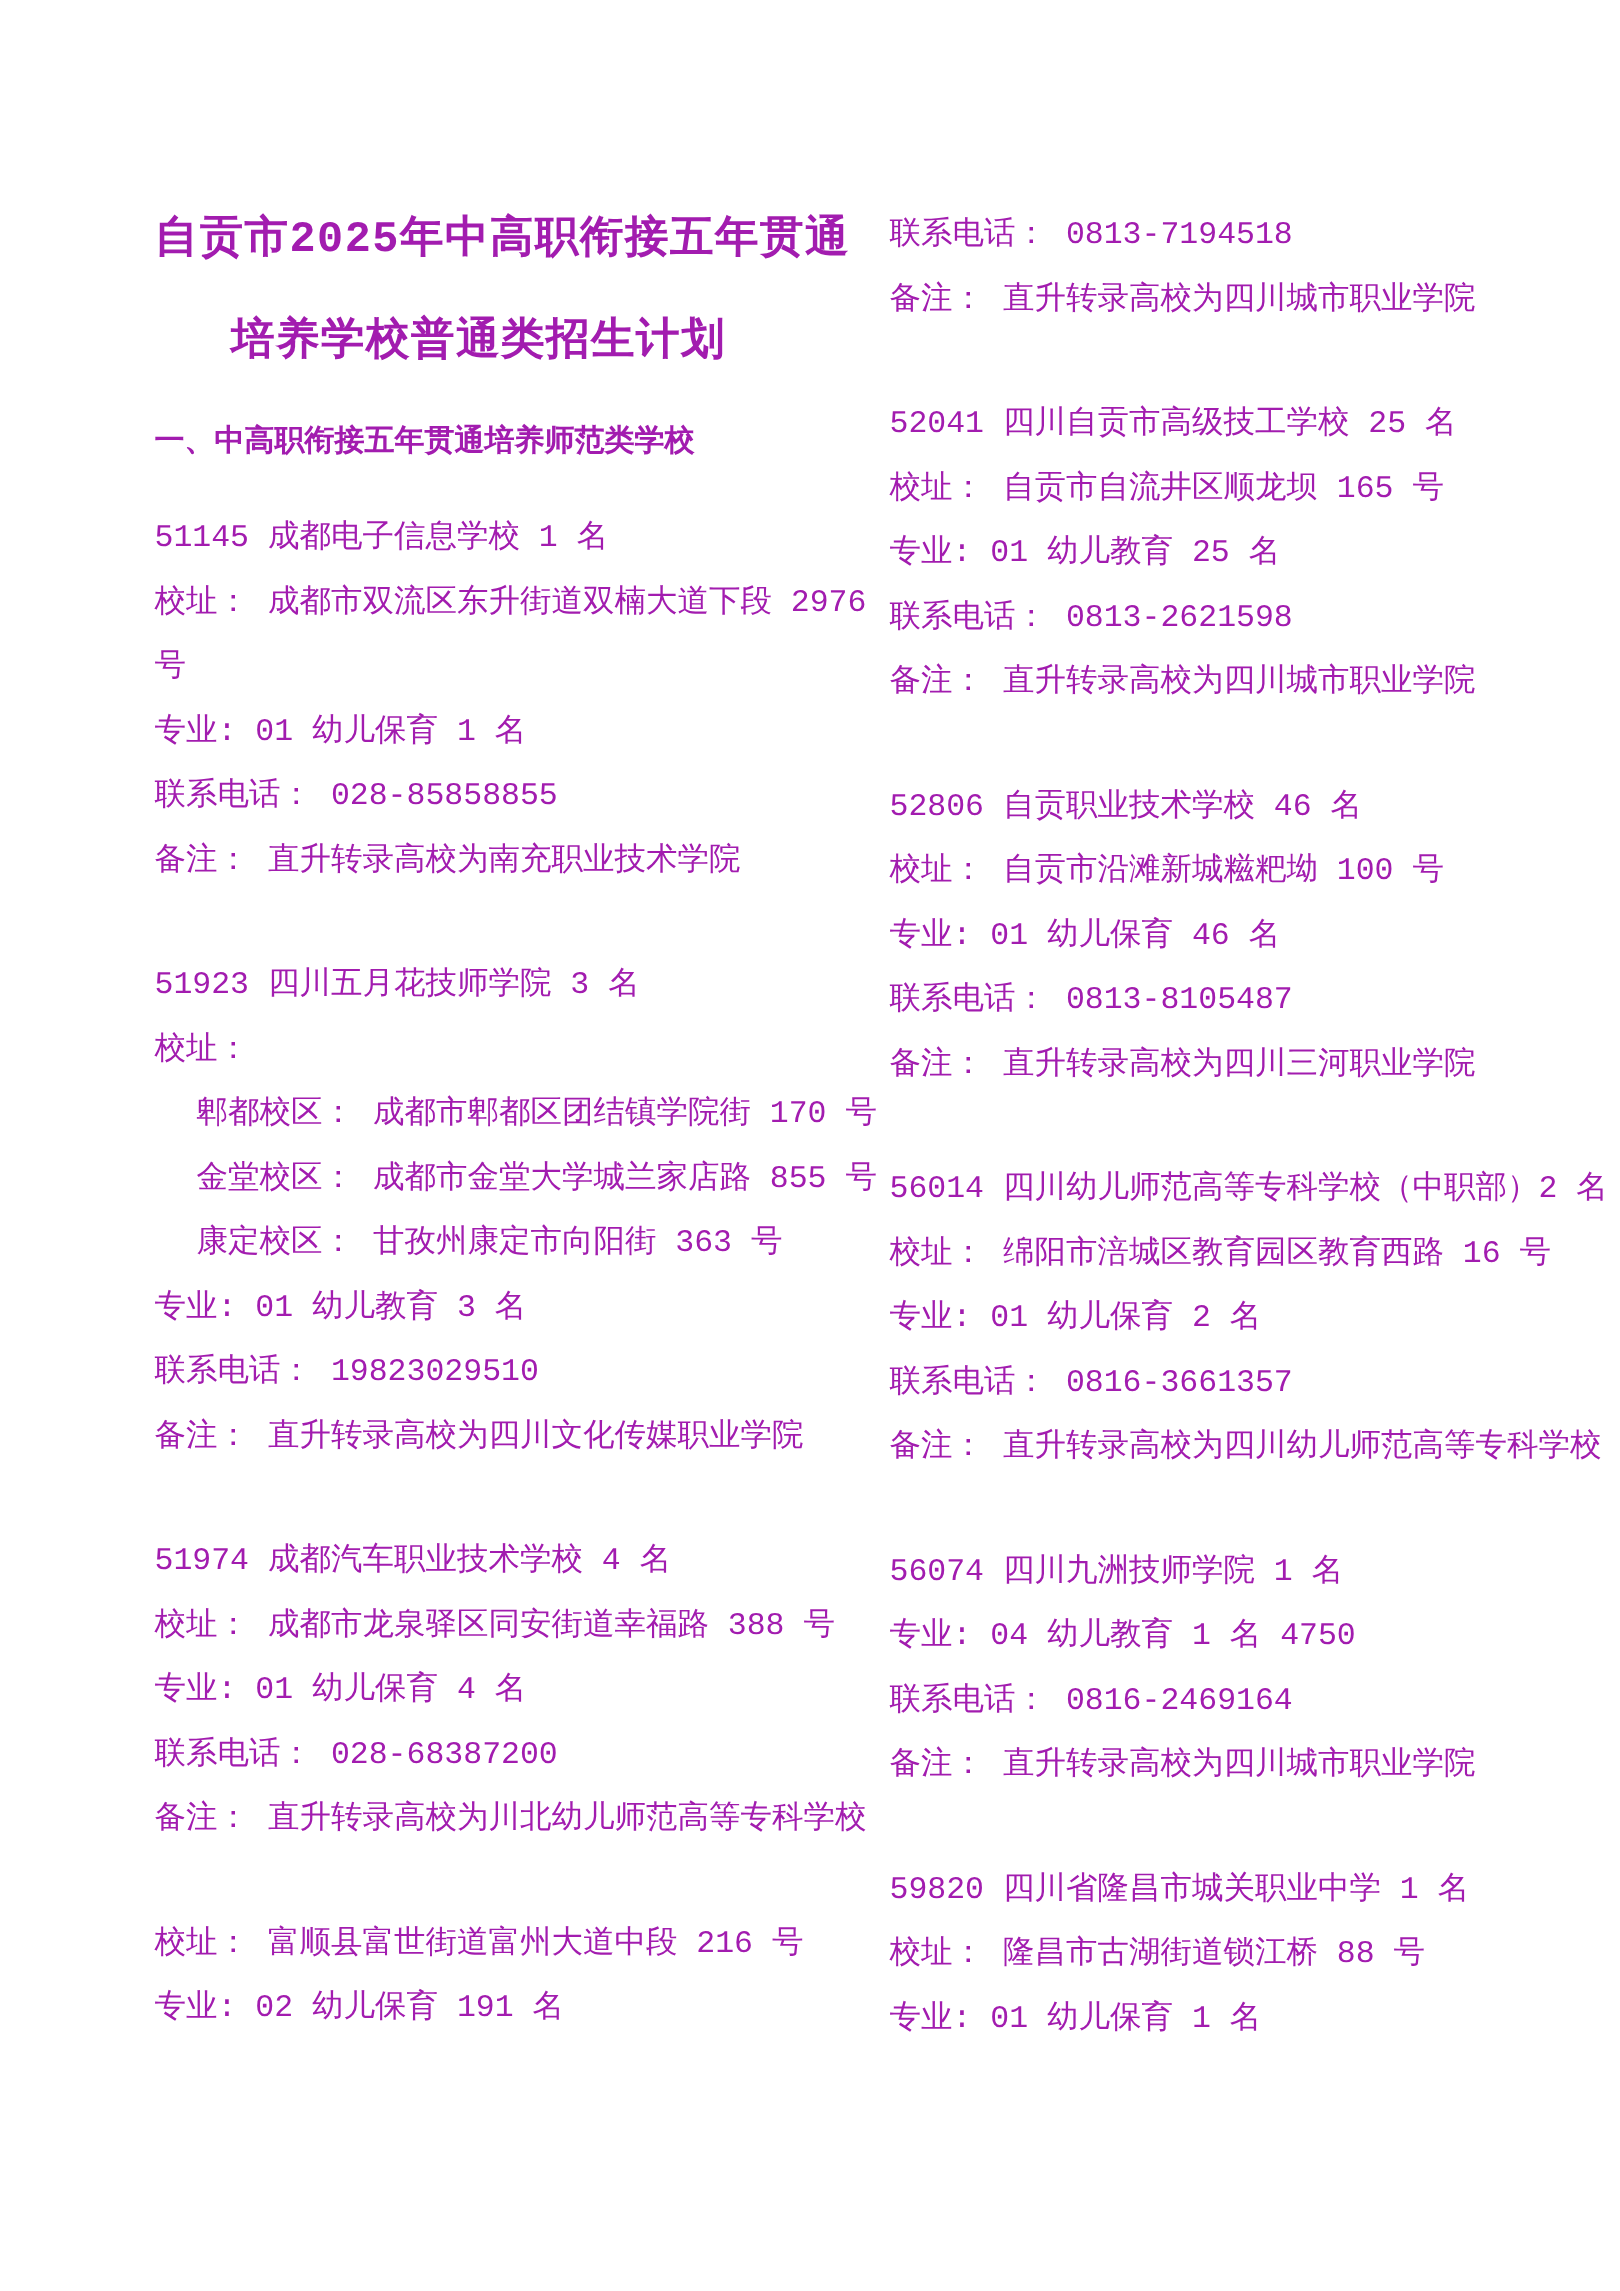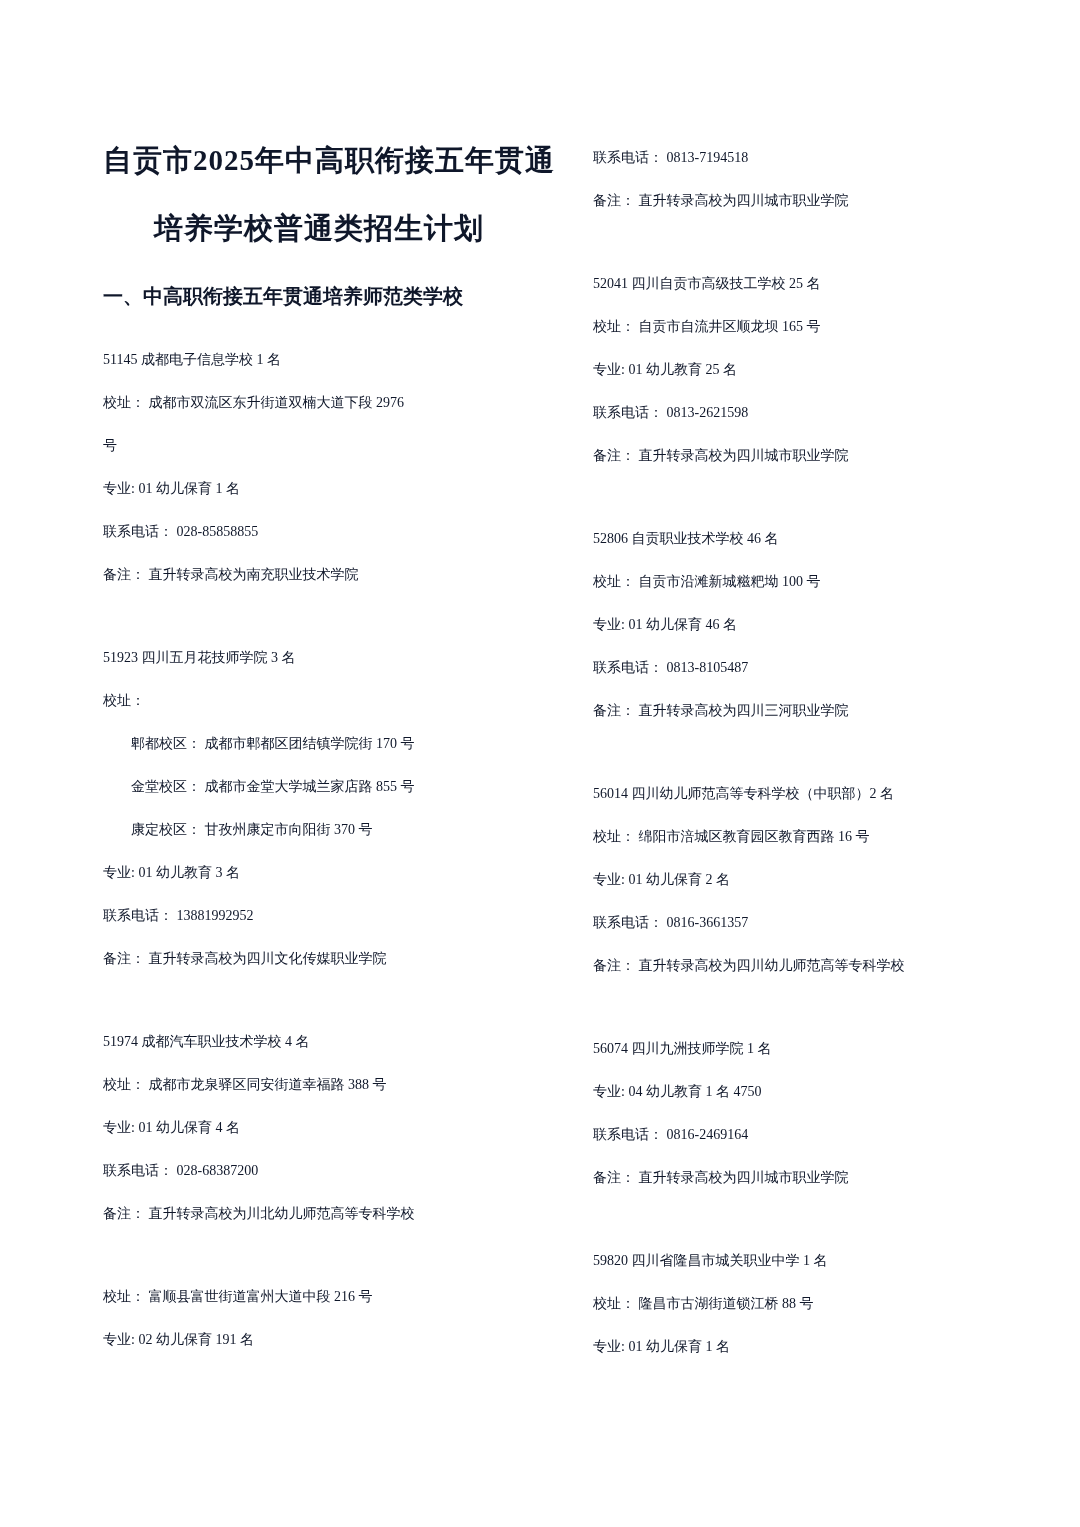--- a/index.html
+++ b/index.html
@@ -5,22 +5,22 @@
   html, body {
     margin: 0;
     padding: 0;
     background: #ffffff;
   }
   .page {
     position: relative;
     width: 1080px;
     height: 1527px;
     background: #ffffff;
-    color: #0f172a;
-    font-family: Liberation Serif, serif;
+    color: #a21caf;
+    font-family: Liberation Mono, monospace;
     overflow: hidden;
   }
   .col {
     position: absolute;
   }
   .col-left {
     left: 103px;
     top: 126px;
     width: 432px;
   }
@@ -43,21 +43,21 @@
     line-height: 68px;
     white-space: nowrap;
   }
   .blocks-start {
     margin-top: 8px;
   }
   .block {
     margin-bottom: 40px;
   }
   .line {
-    font-size: 14px;
+    font-size: 21px;
     line-height: 43px;
     white-space: nowrap;
   }
   .line.indent {
     padding-left: 28px;
   }
 </style>
 </head>
 <body>
 
@@ -74,23 +74,23 @@
           <div class="line">号</div>
           <div class="line">专业: 01 幼儿保育 1 名</div>
           <div class="line">联系电话： 028-85858855</div>
           <div class="line">备注： 直升转录高校为南充职业技术学院</div>
         </div>
         <div class="block">
           <div class="line">51923 四川五月花技师学院 3 名</div>
           <div class="line">校址：</div>
           <div class="line indent">郫都校区： 成都市郫都区团结镇学院街 170 号</div>
           <div class="line indent">金堂校区： 成都市金堂大学城兰家店路 855 号</div>
-          <div class="line indent">康定校区： 甘孜州康定市向阳街 370 号</div>
+          <div class="line indent">康定校区： 甘孜州康定市向阳街 363 号</div>
           <div class="line">专业: 01 幼儿教育 3 名</div>
-          <div class="line">联系电话： 13881992952</div>
+          <div class="line">联系电话： 19823029510</div>
           <div class="line">备注： 直升转录高校为四川文化传媒职业学院</div>
         </div>
         <div class="block">
           <div class="line">51974 成都汽车职业技术学校 4 名</div>
           <div class="line">校址： 成都市龙泉驿区同安街道幸福路 388 号</div>
           <div class="line">专业: 01 幼儿保育 4 名</div>
           <div class="line">联系电话： 028-68387200</div>
           <div class="line">备注： 直升转录高校为川北幼儿师范高等专科学校</div>
         </div>
         <div class="block">

